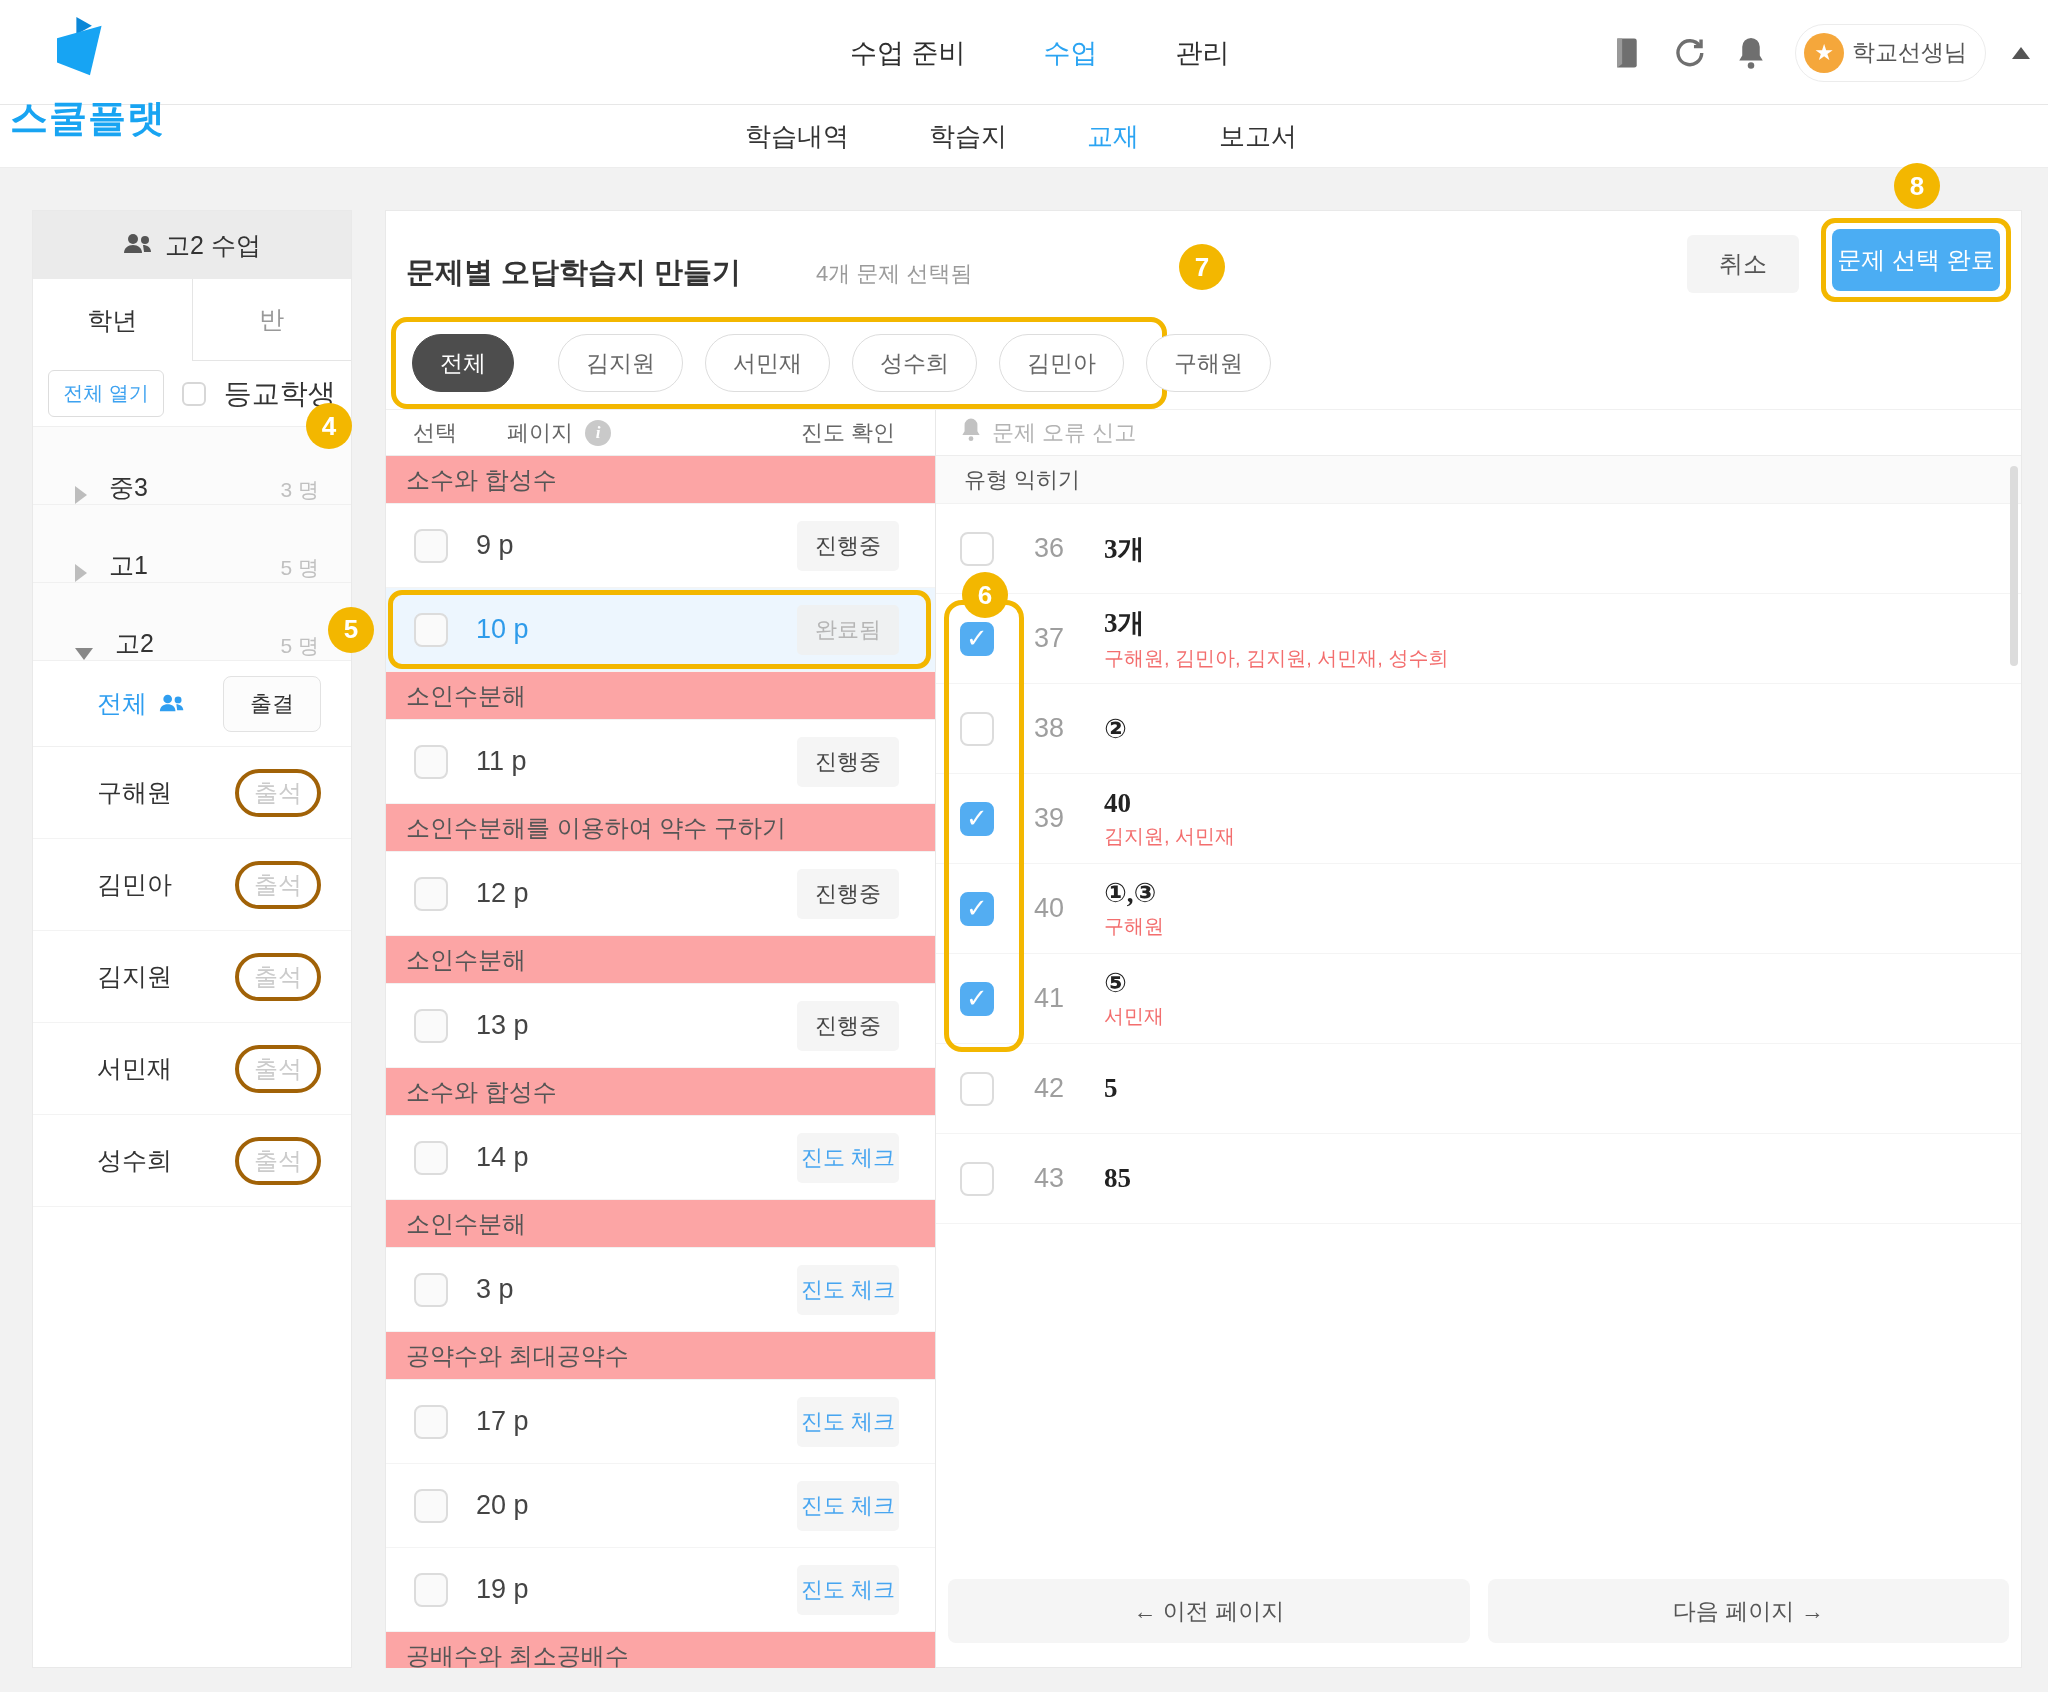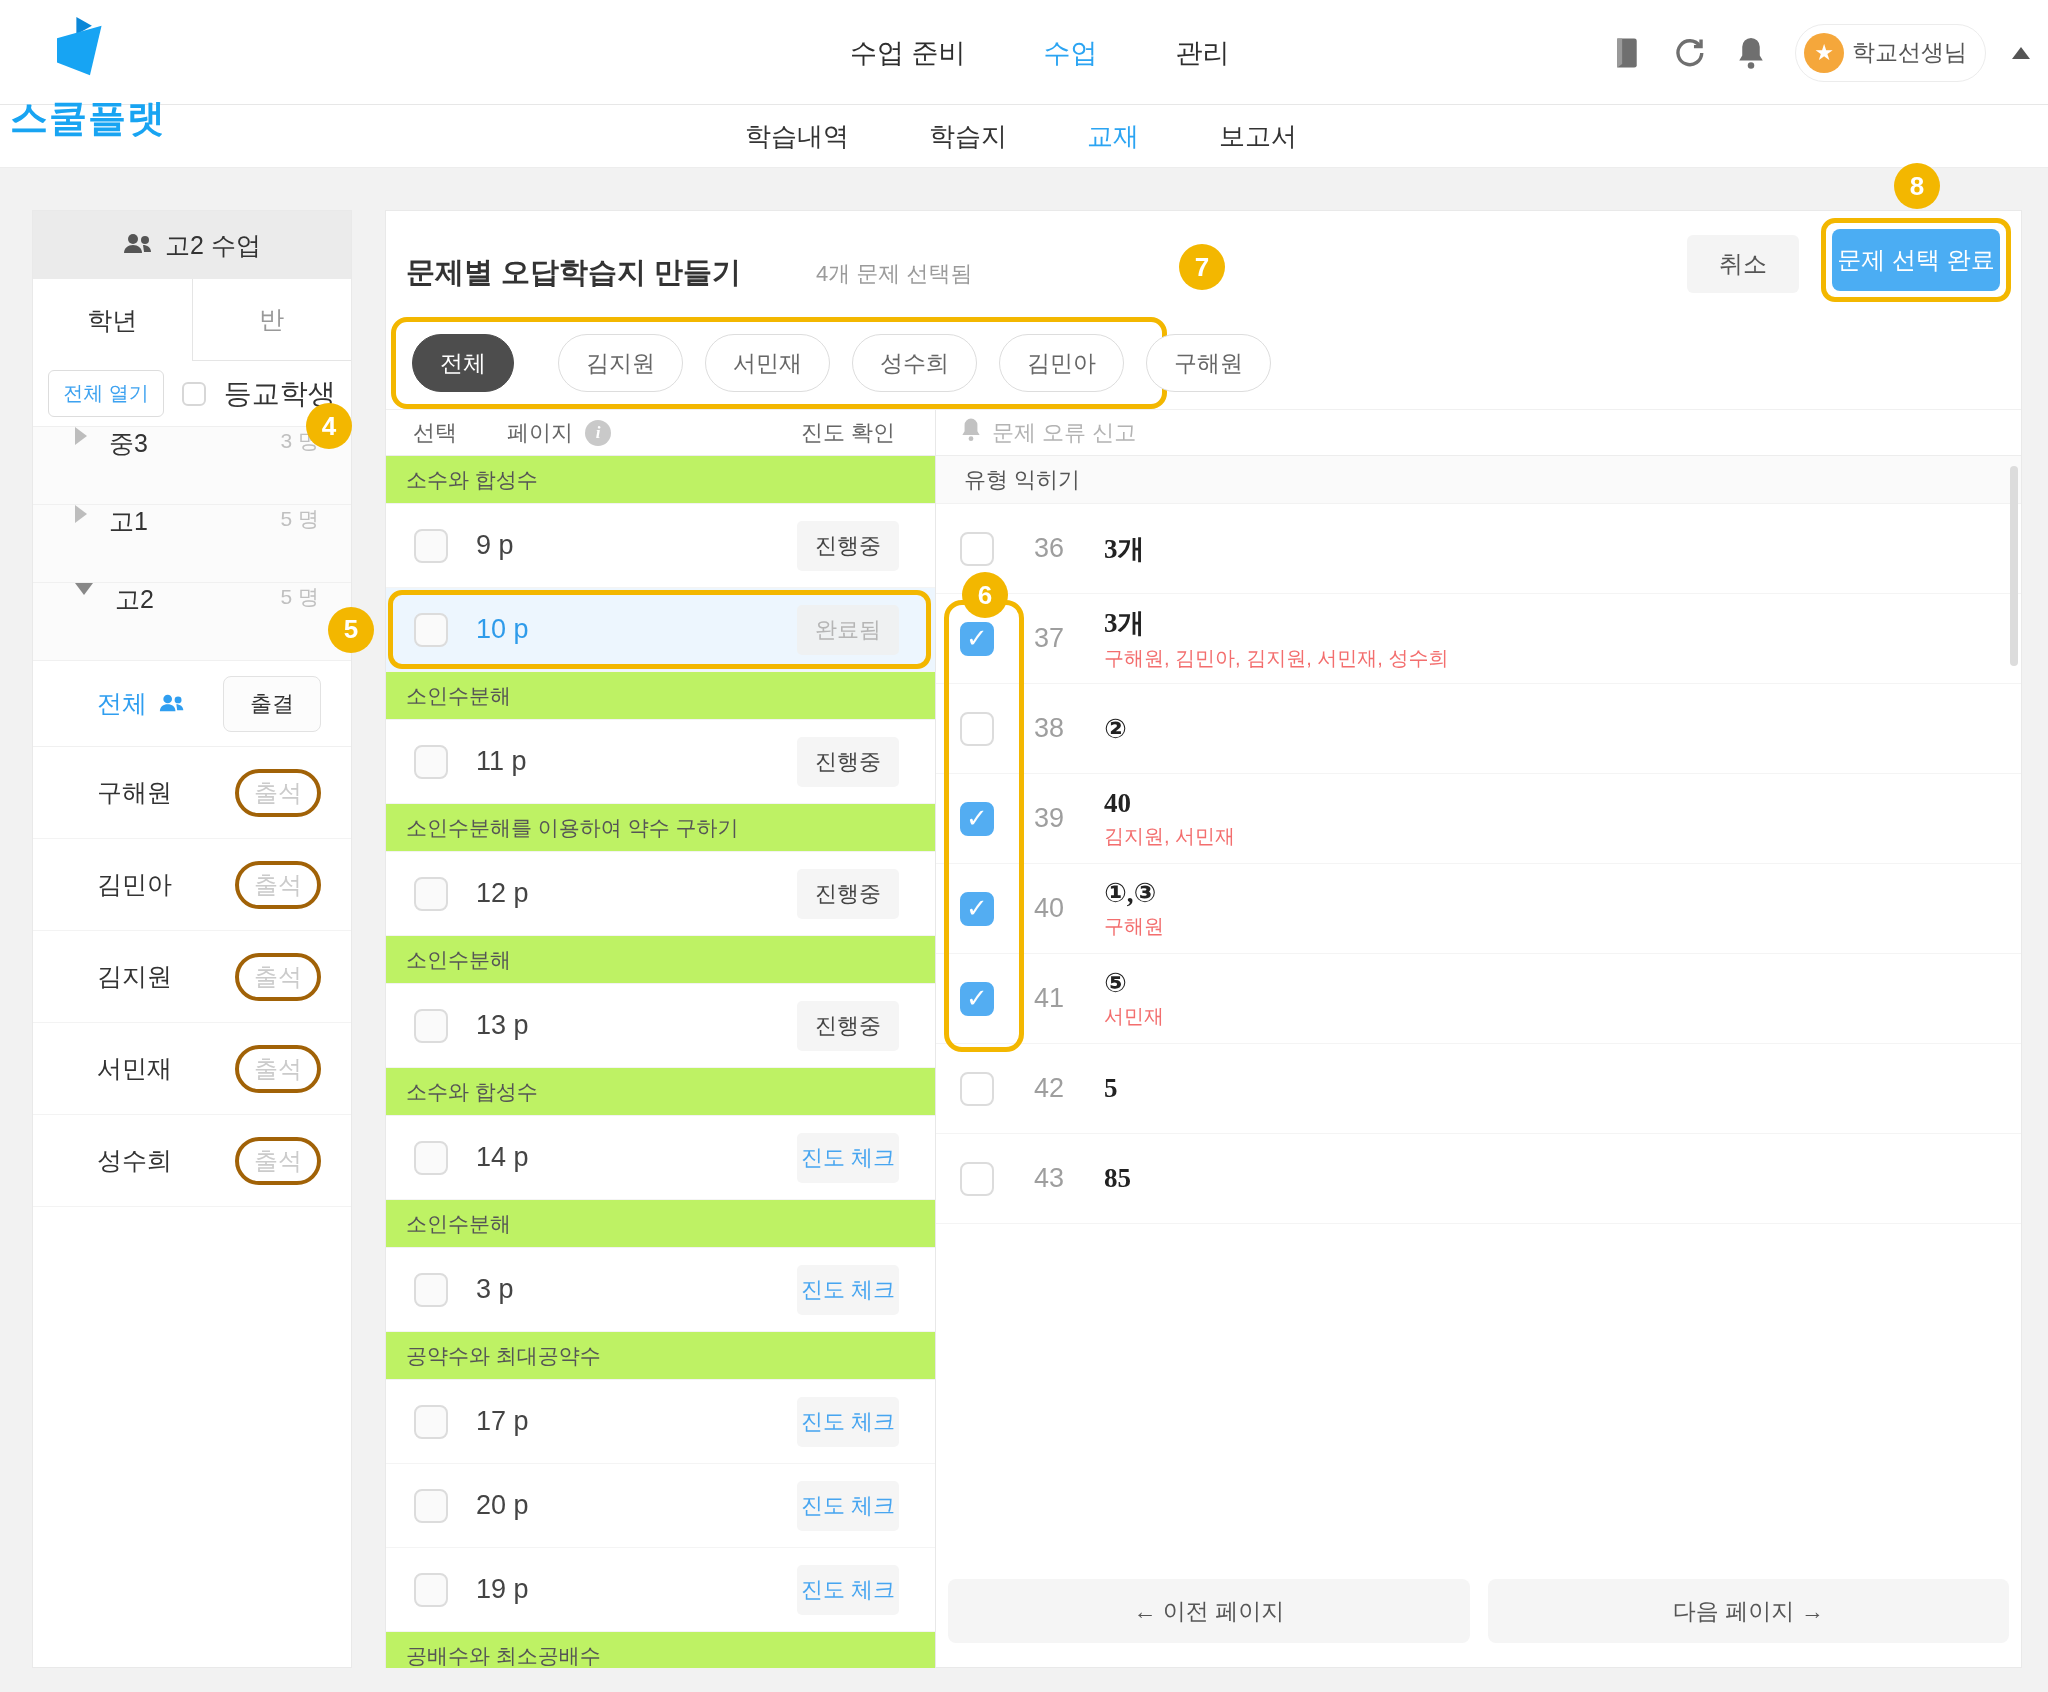--- a/index.html
+++ b/index.html
@@ -43,21 +43,21 @@
     height:68px; background:#ebebeb; display:flex; align-items:center; justify-content:center; gap:12px;
     font-size:25px; color:#333;
   }
   .side-tabs { height:82px; display:flex; border-bottom:1px solid #e5e5e5; }
   .side-tab { flex:1; display:flex; align-items:center; justify-content:center; font-size:25px; color:#999; background:#fff; cursor:pointer; }
   .side-tab.active { color:#333; border-right:1px solid #e5e5e5; margin-bottom:-1px; background:#fff; }
   .side-controls { height:66px; display:flex; align-items:center; justify-content:center; gap:18px; border-bottom:1px solid #efefef; }
   .open-all-btn { border:1px solid #ddd; border-radius:6px; background:#fff; color:#3da2f0; font-size:20px; padding:9px 14px; cursor:pointer; font-family:inherit; }
   .chk { width:24px; height:24px; border:2px solid #d7d7d7; border-radius:6px; background:#fff; }
   .side-controls .chk-label { font-size:28px; color:#333; }
-  .tree-row { height:78px; background:#fbfbfb; border-bottom:1px solid #f0f0f0; display:flex; align-items:flex-start; padding:0 32px 0 42px; cursor:pointer; }
+  .tree-row { height:78px; background:#fbfbfb; border-bottom:1px solid #f0f0f0; display:flex; align-items:flex-end; padding:0 32px 0 42px; cursor:pointer; }
   .tri-r { width:0; height:0; border-top:9px solid transparent; border-bottom:9px solid transparent; border-left:12px solid #bdbdbd; }
   .tri-d { width:0; height:0; border-left:9px solid transparent; border-right:9px solid transparent; border-top:12px solid #888; }
   .tree-label { font-size:25px; color:#333; margin-left:22px; }
   .tree-count { margin-left:auto; font-size:21px; color:#c0c0c0; }
   .all-row { height:86px; display:flex; align-items:center; padding:0 30px 0 64px; border-bottom:1px solid #f0f0f0; cursor:pointer; }
   .all-label { font-size:25px; color:#2f9ef0; display:flex; align-items:center; gap:12px; }
   .attend-btn { margin-left:auto; border:1px solid #e2e2e2; border-radius:8px; background:#fcfcfc; font-size:22px; color:#333; padding:12px 26px; cursor:pointer; font-family:inherit; }
   .student-row { height:92px; display:flex; align-items:center; padding:0 30px 0 64px; border-bottom:1px solid #f3f3f3; cursor:pointer; }
   .student-name { font-size:25px; color:#333; }
   .present-pill { margin-left:auto; width:86px; height:48px; border:4px solid #a16207; border-radius:24px; display:flex; align-items:center; justify-content:center; font-size:24px; color:#cbcbcb; background:#fff; }
@@ -107,21 +107,21 @@
   .col-right { flex:1; position:relative; }
   .col-head { height:46px; display:flex; align-items:center; border-bottom:1px solid #ededed; color:#8d8d8d; font-size:22px; }
   .col-left .col-head { padding:0 40px 0 27px; gap:0; }
   .head-select { color:#666; }
   .head-page { color:#666; margin-left:50px; }
   .info-icon { width:26px; height:26px; border-radius:50%; background:#c9c9c9; color:#fff; font-size:17px; font-weight:bold;
     display:inline-flex; align-items:center; justify-content:center; margin-left:12px; font-family:"Liberation Serif",serif; font-style:italic; }
   .head-progress { margin-left:auto; color:#666; }
   .col-right .col-head { padding-left:24px; gap:10px; color:#b3b3b3; }
 
-  .sec { height:48px; background:#bef264; border-bottom:1px solid #f2f2f2; display:flex; align-items:center; padding-left:20px; font-size:21px; color:#555; }
+  .sec { height:48px; background:#fca5a5; border-bottom:1px solid #f2f2f2; display:flex; align-items:center; padding-left:20px; font-size:24px; color:#555; }
   .prow { height:84px; display:flex; align-items:center; border-bottom:1px solid #f4f4f4; position:relative; padding:0 36px 0 28px; }
   .cb { width:34px; height:34px; border:2px solid #dcdcdc; border-radius:8px; background:#fafafa; flex:0 0 auto; cursor:pointer; }
   .col-right .cb { background:#fff; }
   .cb.checked { background:#53adf2; border-color:#53adf2; position:relative; }
   .cb.checked::after { content:"\2713"; position:absolute; left:0; top:0; width:100%; height:100%;
     display:flex; align-items:center; justify-content:center; color:#fff; font-size:26px; font-weight:bold; }
   .plabel { font-size:27px; color:#444; margin-left:28px; }
   .status { margin-left:auto; width:102px; height:50px; border-radius:5px; background:#f5f5f5; display:flex; align-items:center; justify-content:center; font-size:22px; }
   .st-dark { color:#444; }
   .st-muted { color:#b5b5b5; background:#eff1f2; }

